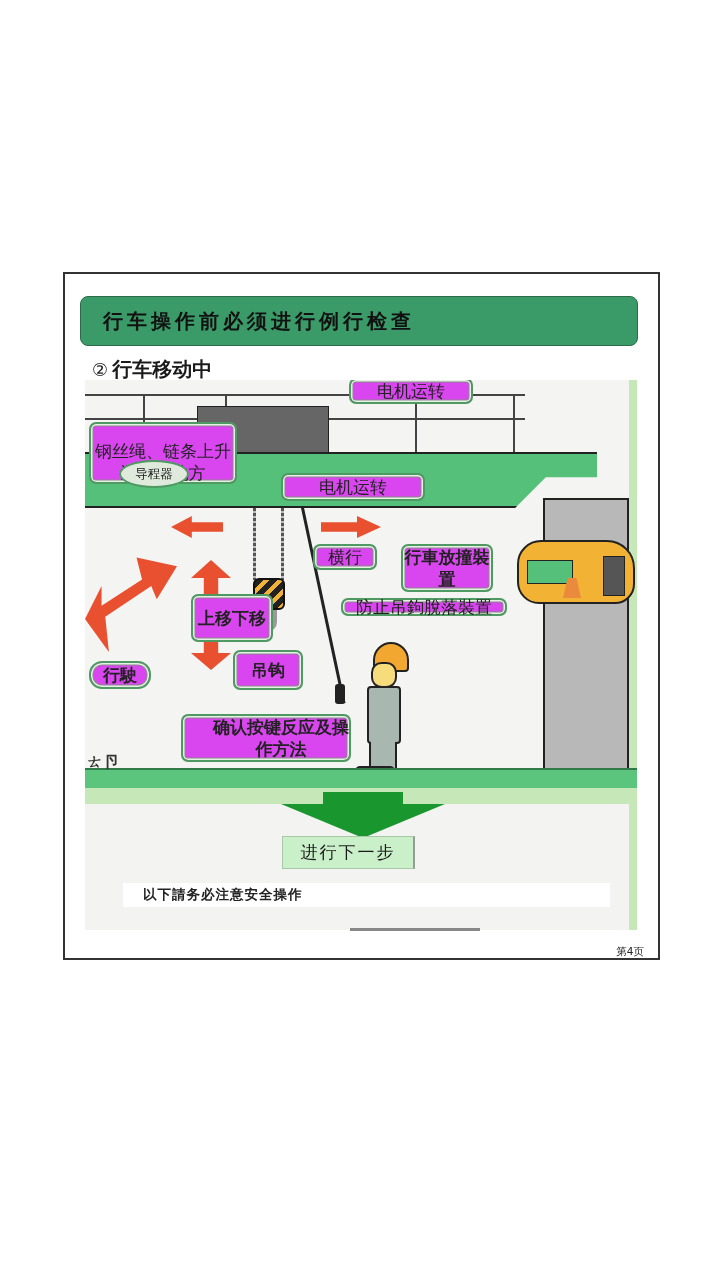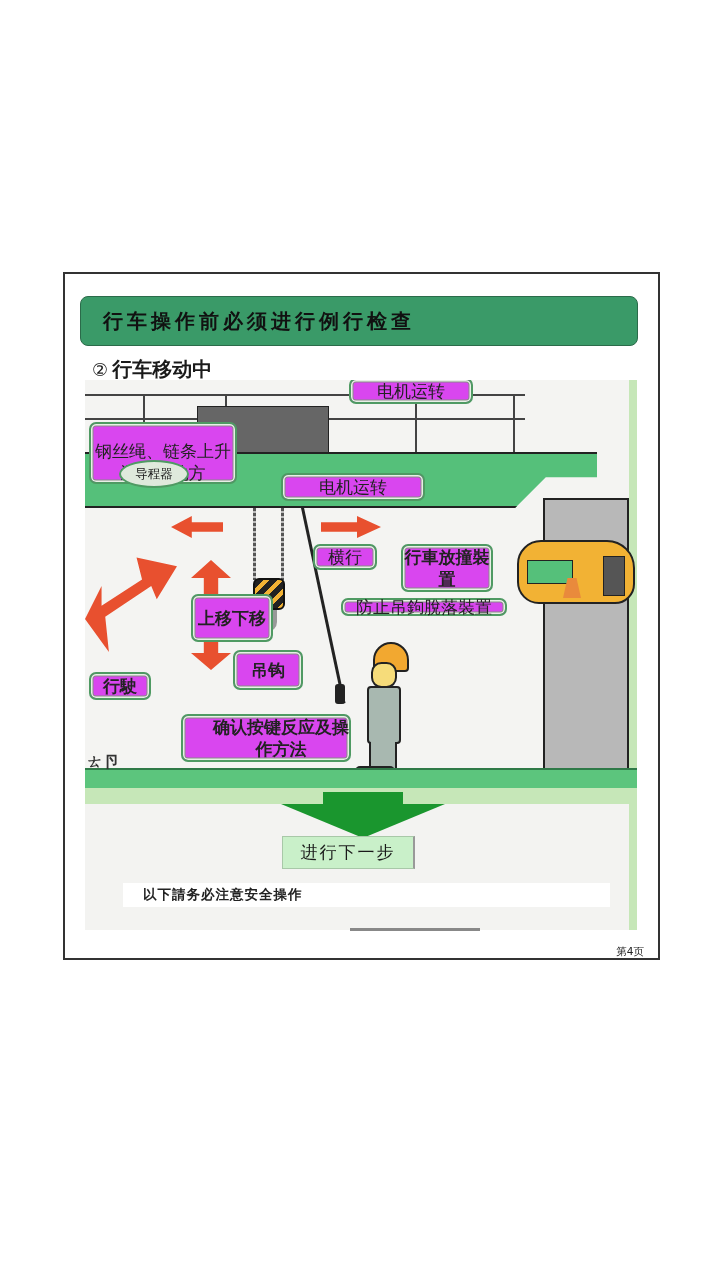--- a/index.html
+++ b/index.html
@@ -165,21 +165,21 @@
   <div class="oval" style="left:34px;top:80px;width:70px;height:28px;">导程器</div>
   <div class="label-box" style="left:196px;top:93px;width:144px;height:28px;">电机运转</div>
   <div class="label-box" style="left:228px;top:164px;width:64px;height:26px;">横行</div>
   <div class="label-box" style="left:316px;top:164px;width:92px;height:48px;font-weight:bold;">行車放撞裝置</div>
   <div class="label-box" style="left:256px;top:218px;width:166px;height:18px;">防止吊鉤脫落裝置</div>
   <div class="label-box bold" style="left:86px;top:214px;width:82px;height:48px;flex-direction:row;margin-left:20px;">
     <span>上移</span>
     <span>下移</span>
   </div>
   <div class="label-box bold" style="left:148px;top:270px;width:70px;height:40px;">吊钩</div>
-  <div class="label-box bold" style="left:4px;top:292px;width:62px;height:28px;">行駛</div>
+  <div class="label-box bold" style="left:4px;top:281px;width:62px;height:28px;border-radius:13px;">行駛</div>
   <div class="label-box bold" style="left:96px;top:334px;width:170px;height:48px;padding-left:30px;">确认按键反应及操作方法</div>
 
   <div class="down-arrow-shaft"></div>
   <div class="down-arrow-head"></div>
 </div>
 
 <div class="next-step">进行下一步</div>
 
 <div class="notice-bar">以下請务必注意安全操作</div>
 <div class="bottom-strip"></div>

